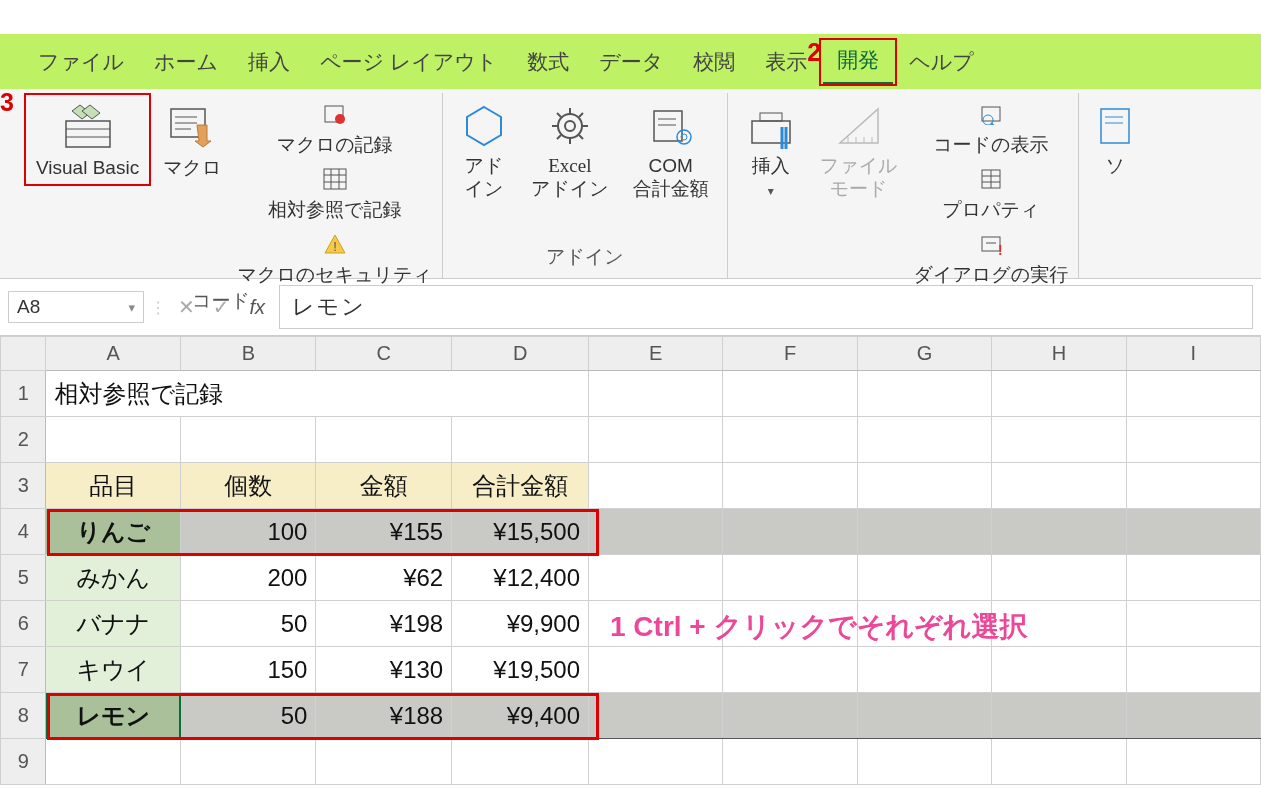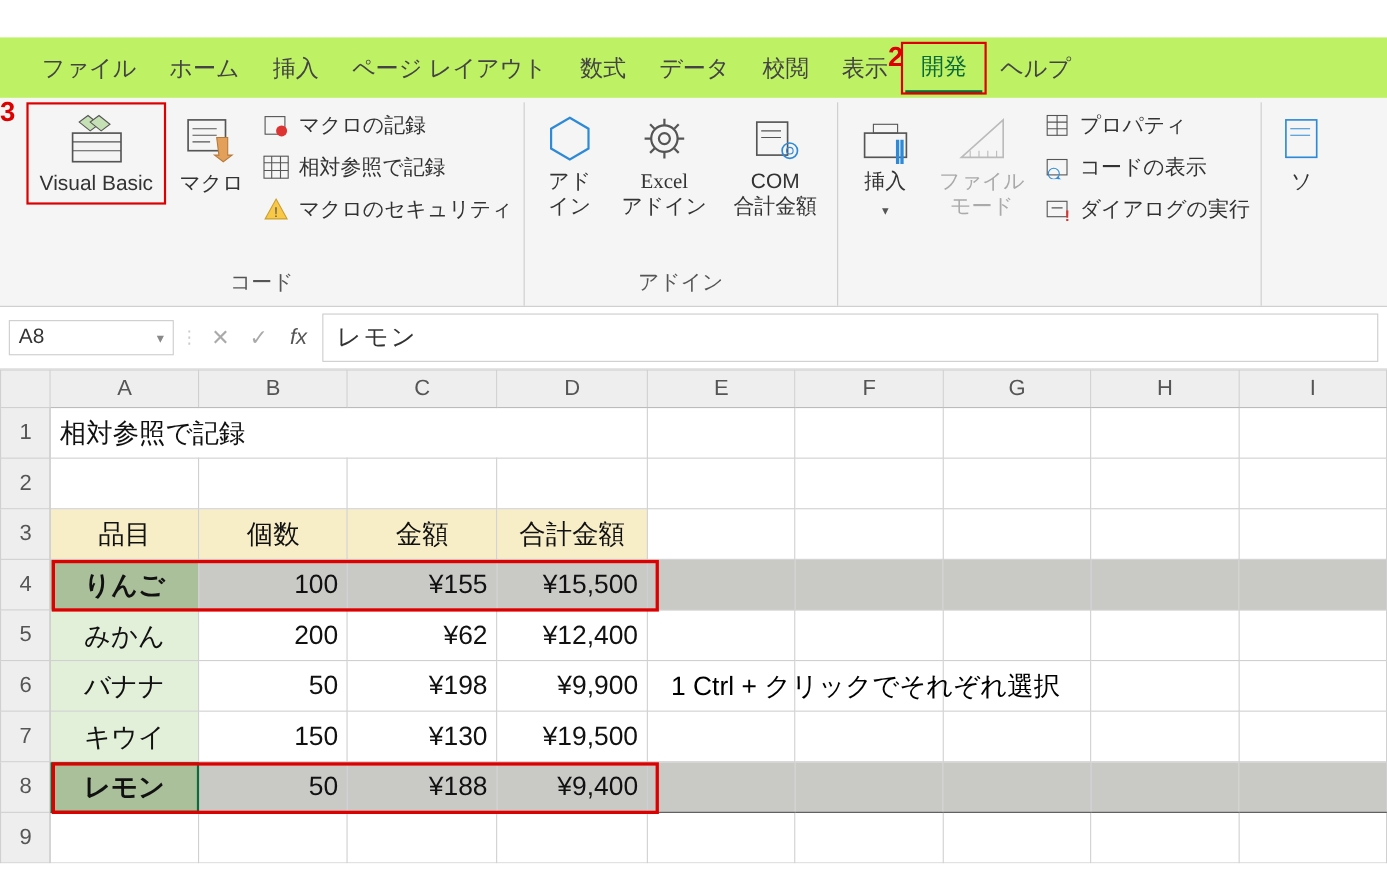--- a/index.html
+++ b/index.html
@@ -98,20 +98,21 @@
     padding-top: 4px;
   }
   .small-btn {
     display: flex;
     align-items: center;
     gap: 8px;
     font-size: 19px;
     color: #333;
     cursor: pointer;
     line-height: 1;
+    flex-direction: column;
   }
   .small-btn .ico { width: 26px; height: 26px; display:flex; align-items:center; justify-content:center;}
   .disabled { color: #aaa; }
   .redbox-vb {
     position: absolute;
     left: -4px; top: -4px; right: -4px; bottom: -4px;
     border: 2px solid #d00;
     pointer-events: none;
   }
   .annot-3 {
@@ -125,21 +126,21 @@
   
   .formula-bar {
     display: flex;
     align-items: center;
     border-bottom: 1px solid #ccc;
     background: #fff;
     padding: 6px 8px;
     gap: 6px;
   }
   .namebox {
-    width: 150px;
+    width: 136px;
     border: 1px solid #ccc;
     padding: 4px 8px;
     font-size: 19px;
     display: flex;
     align-items: center;
     justify-content: space-between;
     color: #333;
   }
   .fb-btn {
     color: #aaa;
@@ -211,23 +212,23 @@
   .active-cell { background: #e2f0d9 !important; outline: 2px solid #0b6b3a; outline-offset: -2px;}
   .bottom-border td { border-bottom: 1px solid #555 !important;}
   
   .red-outline {
     position: absolute;
     border: 3px solid #d00;
     pointer-events: none;
   }
   .annot-1 {
     position: absolute;
-    color: #000000;
-    font-weight: normal;
-    font-size: 24px;
+    color: #ec4899;
+    font-weight: bold;
+    font-size: 28px;
     white-space: nowrap;
   }
 </style>
 </head>
 <body>
 
 <div class="menubar">
   <div class="menu-item">ファイル</div>
   <div class="menu-item">ホーム</div>
   <div class="menu-item">挿入</div>
@@ -368,37 +369,37 @@
             <line x1="30" y1="40" x2="30" y2="34" stroke="#bbb"></line>
             <line x1="38" y1="40" x2="38" y2="34" stroke="#bbb"></line>
           </svg>
         <span style="white-space:pre;">ファイル
 モード</span>
       </div>
       <div class="small-list">
         <div class="small-btn">
           <span class="ico">
             <svg width="22" height="22">
+                <rect x="2" y="4" width="18" height="14" fill="none" stroke="#555"></rect>
+                <circle cx="8" cy="17" r="5" fill="none" stroke="#2e8ad6"></circle>
+                <line x1="11" y1="20" x2="15" y2="24" stroke="#2e8ad6" stroke-width="2"></line>
+              </svg>
+          </span>
+          <span>コードの表示</span>
+        </div>
+        <div class="small-btn">
+          <span class="ico">
+            <svg width="22" height="22">
                 <rect x="2" y="2" width="18" height="18" fill="none" stroke="#555"></rect>
                 <line x1="2" y1="8" x2="20" y2="8" stroke="#555"></line>
                 <line x1="2" y1="14" x2="20" y2="14" stroke="#555"></line>
                 <line x1="11" y1="2" x2="11" y2="20" stroke="#555"></line>
               </svg>
           </span>
           <span>プロパティ</span>
-        </div>
-        <div class="small-btn">
-          <span class="ico">
-            <svg width="22" height="22">
-                <rect x="2" y="4" width="18" height="14" fill="none" stroke="#555"></rect>
-                <circle cx="8" cy="17" r="5" fill="none" stroke="#2e8ad6"></circle>
-                <line x1="11" y1="20" x2="15" y2="24" stroke="#2e8ad6" stroke-width="2"></line>
-              </svg>
-          </span>
-          <span>コードの表示</span>
         </div>
         <div class="small-btn">
           <span class="ico">
             <svg width="22" height="22">
                 <rect x="2" y="4" width="18" height="14" fill="none" stroke="#555"></rect>
                 <line x1="6" y1="10" x2="16" y2="10" stroke="#555"></line>
                 <text x="18" y="22" font-size="14" fill="#d33" font-weight="bold">!</text>
               </svg>
           </span>
           <span>ダイアログの実行</span>

